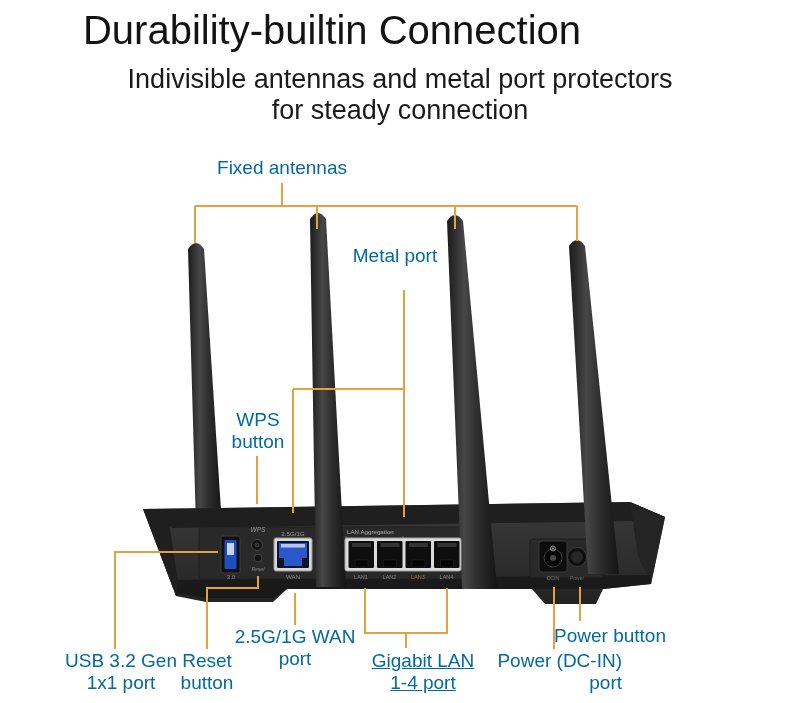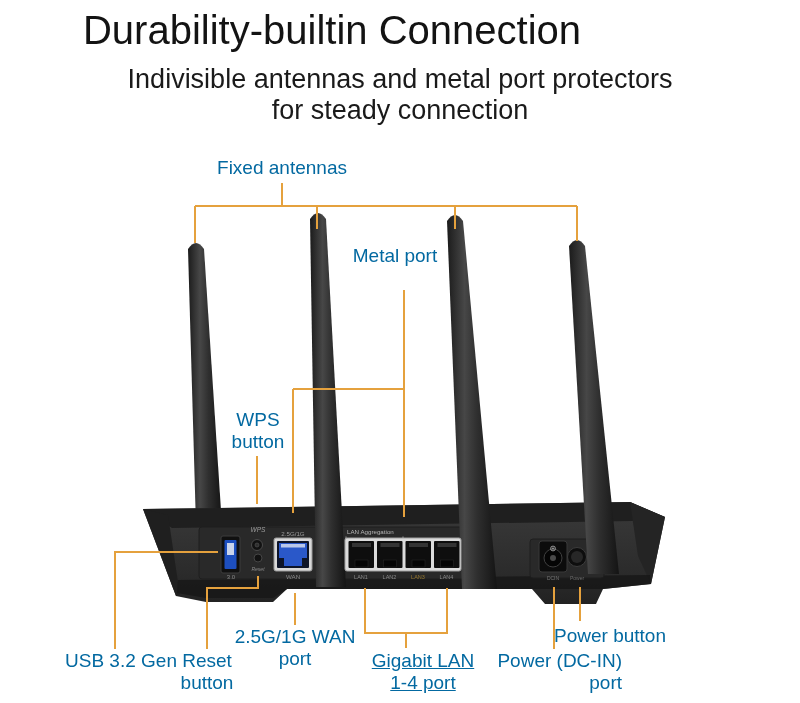--- a/index.html
+++ b/index.html
@@ -151,20 +151,21 @@
     <span>Metal port</span>
   </div>
 
   <div class="callout-label" style="left:198px;top:409px;width:120px;">
     <span>WPS</span>
     <span>button</span>
   </div>
 
   <div class="callout-label" style="left:51px;top:650px;width:140px;">
     <span>USB 3.2 Gen</span>
+    <span>1x1 port</span>
   </div>
 
   <div class="callout-label" style="left:157px;top:650px;width:100px;">
     <span>Reset</span>
     <span>button</span>
   </div>
 
   <div class="callout-label" style="left:225px;top:626px;width:140px;">
     <span>2.5G/1G WAN</span>
     <span>port</span>

